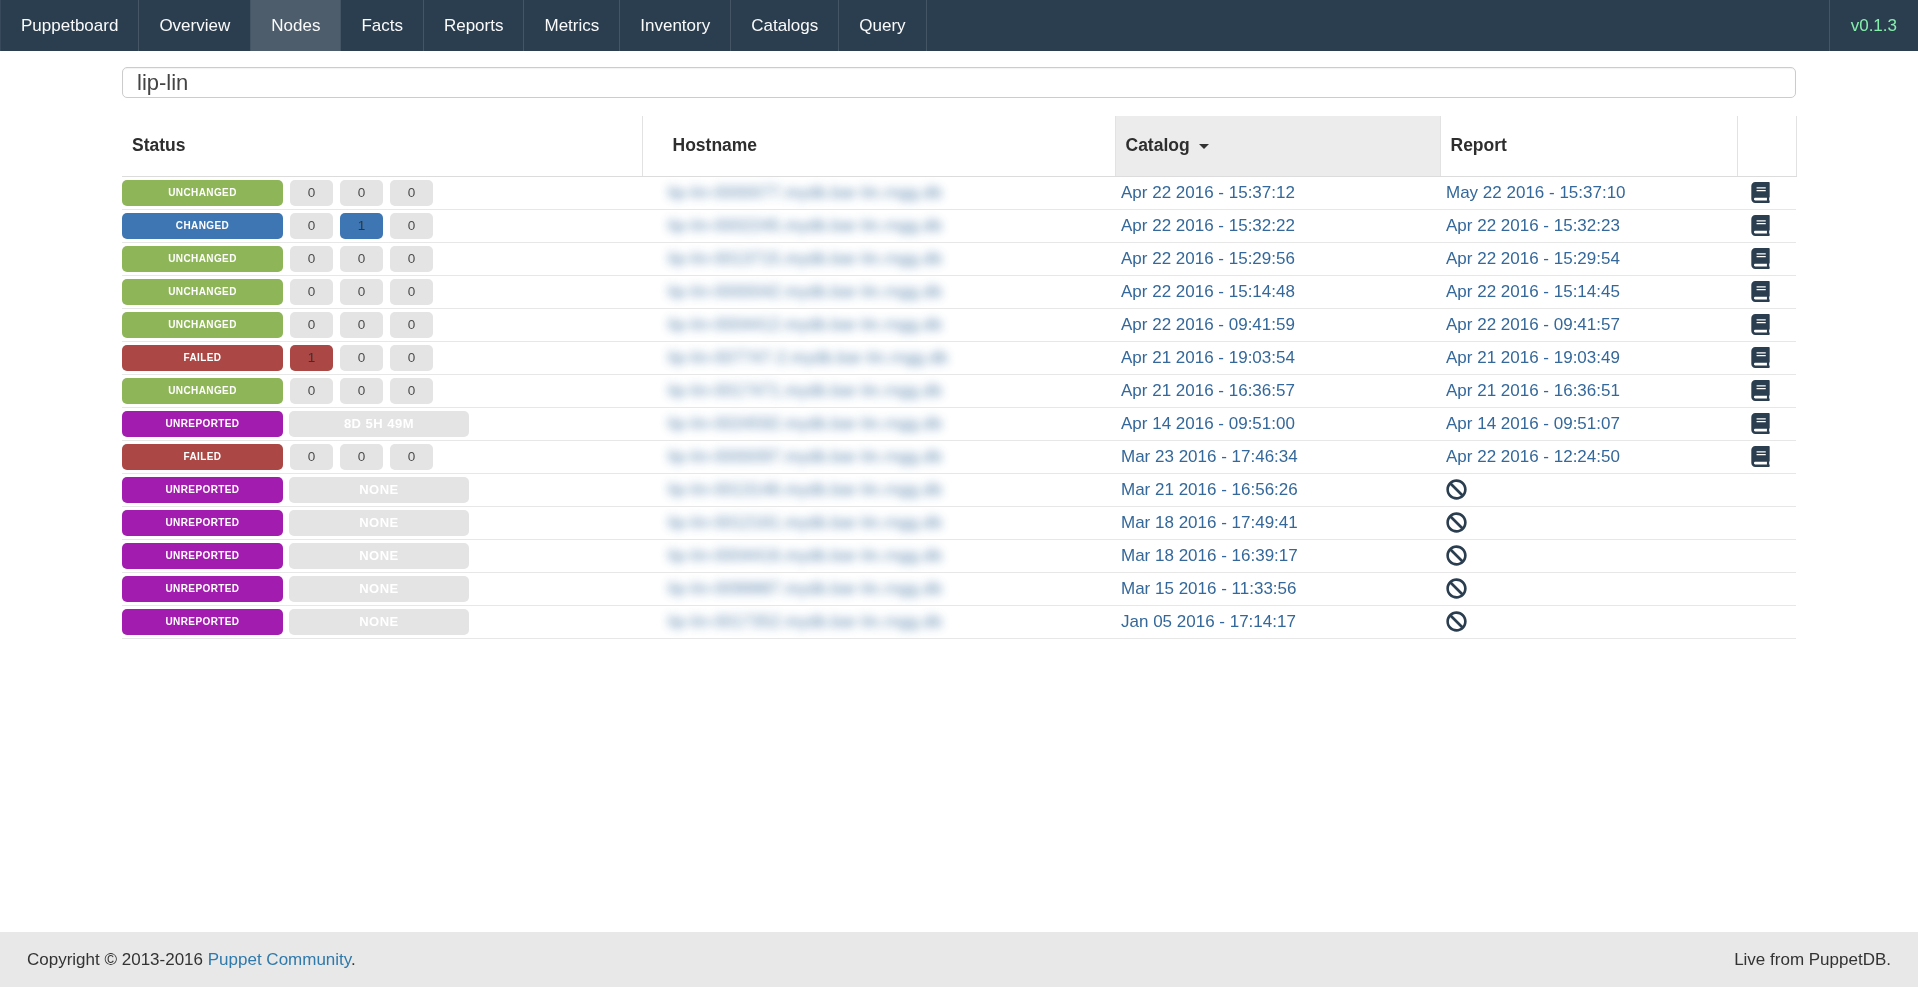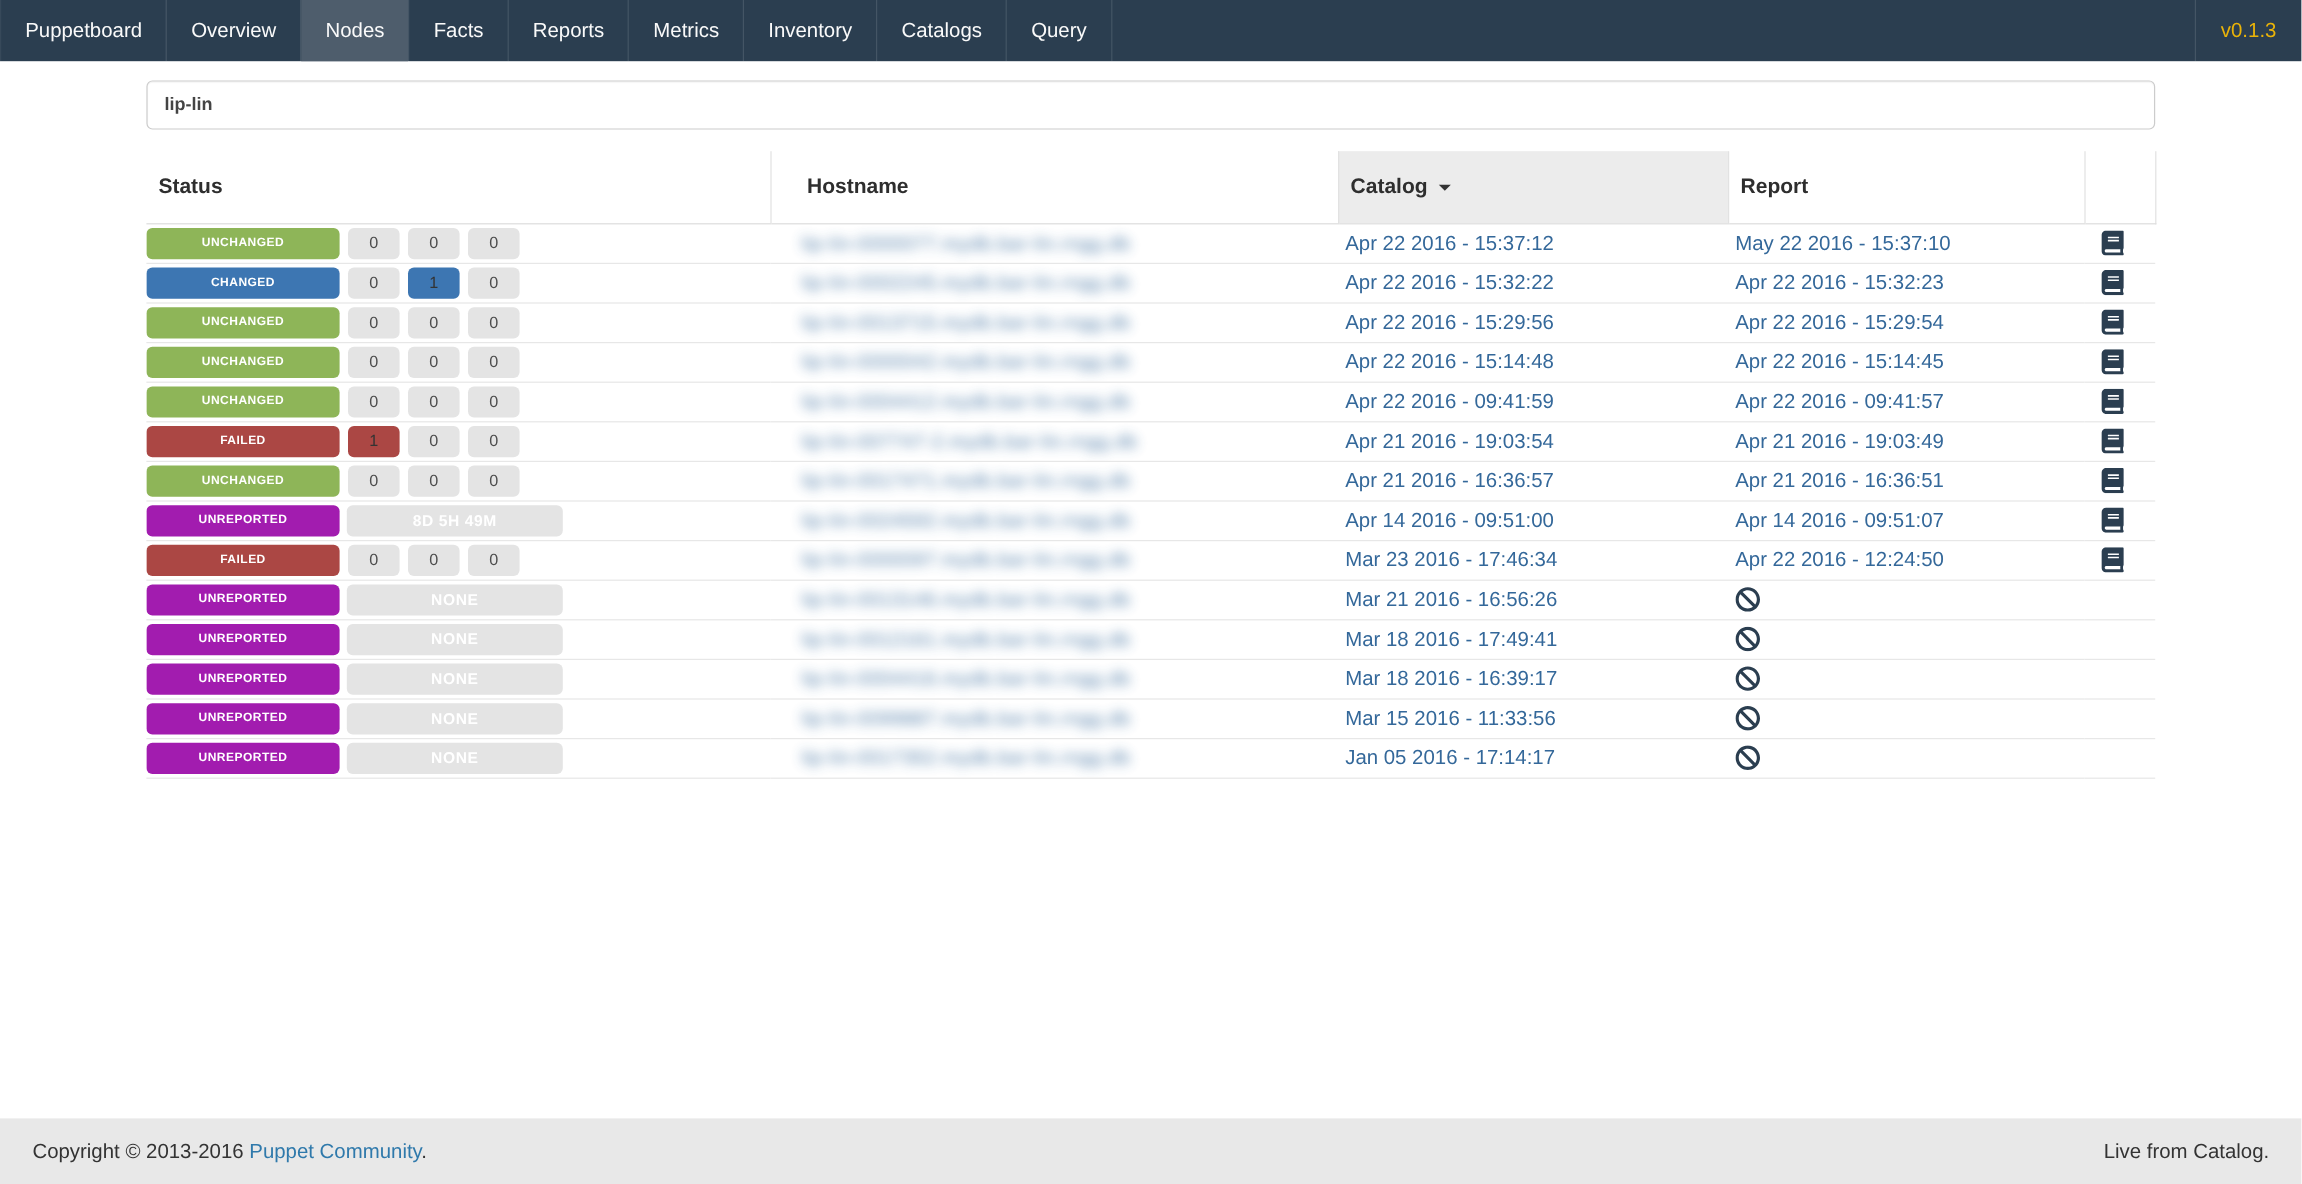--- a/index.html
+++ b/index.html
@@ -25,34 +25,34 @@
     font-size:17px; text-decoration:none; cursor:pointer;
   }
   .nav-item.active a { background:#4e5d6c; }
   .caret {
     display:inline-block; width:0; height:0; margin-left:9px;
     border-left:5px solid transparent; border-right:5px solid transparent;
     border-top:5px solid #fafafa;
   }
   .nav-spacer { flex:1; }
   .nav-version {
-    display:flex; align-items:center; padding:16px 21px; color:#eab308; font-size:17px;
+    display:flex; align-items:center; padding:16px 21px; color:#86efac; font-size:17px;
     border-left:1px solid rgba(255,255,255,0.12);
     text-align:right;
   }
 
   
   .main { flex:1; }
 
   .search-wrap { margin:16px 122px 0 122px; }
   .search-input {
-    width:100%; height:41px; border:1px solid #ccc; border-radius:5px;
-    padding:0 14px; font-size:15px; color:#444; outline:none;
+    width:100%; height:31px; border:1px solid #ccc; border-radius:5px;
+    padding:0 14px; font-size:22px; color:#444; outline:none;
     font-family:"Liberation Sans","DejaVu Sans",sans-serif;
-    box-shadow:inset 0 1px 1px rgba(0,0,0,0.05); background:#fff;font-weight:bold;
+    box-shadow:inset 0 1px 1px rgba(0,0,0,0.05); background:#fff;
   }
 
   
   table.nodes {
     margin:18px 0 0 122px; width:1674px; border-collapse:collapse; table-layout:fixed;
   }
   thead th {
     height:60px; text-align:left; font-size:17.5px; font-weight:bold; color:#2e2e2e;
     border-bottom:1px solid #dcdcdc; vertical-align:middle; padding:0 8px 0 10px;
   }
@@ -304,14 +304,14 @@
           <td class="c-icon"></td>
         </tr>
       </tbody>
   </table>
 </main>
 
 <footer class="footer">
   <div>
     <span>Copyright © 2013-2016 </span><a>Puppet Community</a><span>.</span>
   </div>
-  <div>Live from Catalog.</div>
+  <div>Live from PuppetDB.</div>
 </footer>
 
 </body></html>

